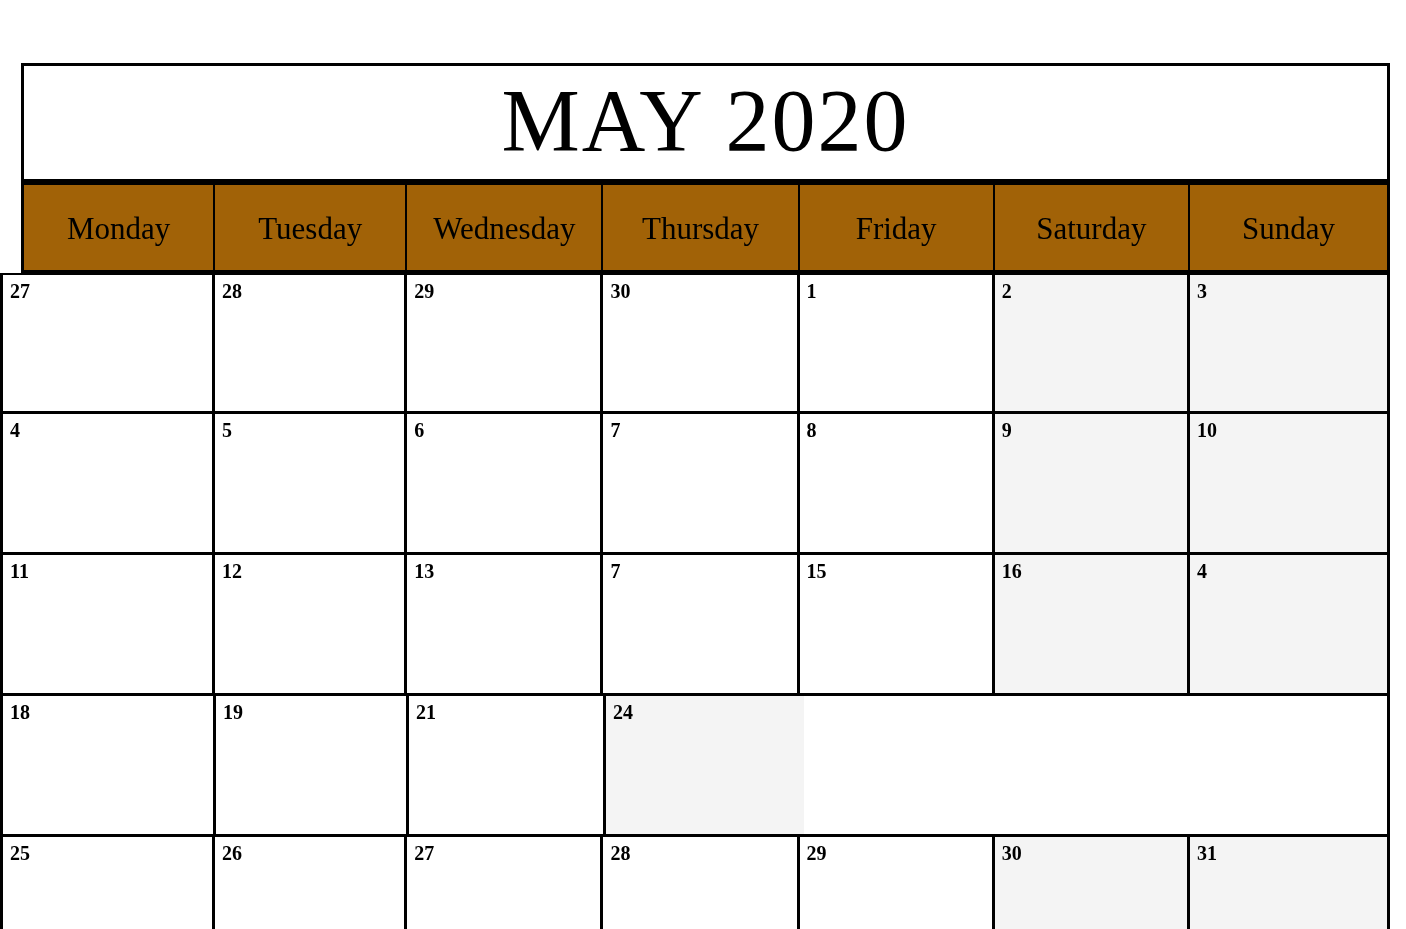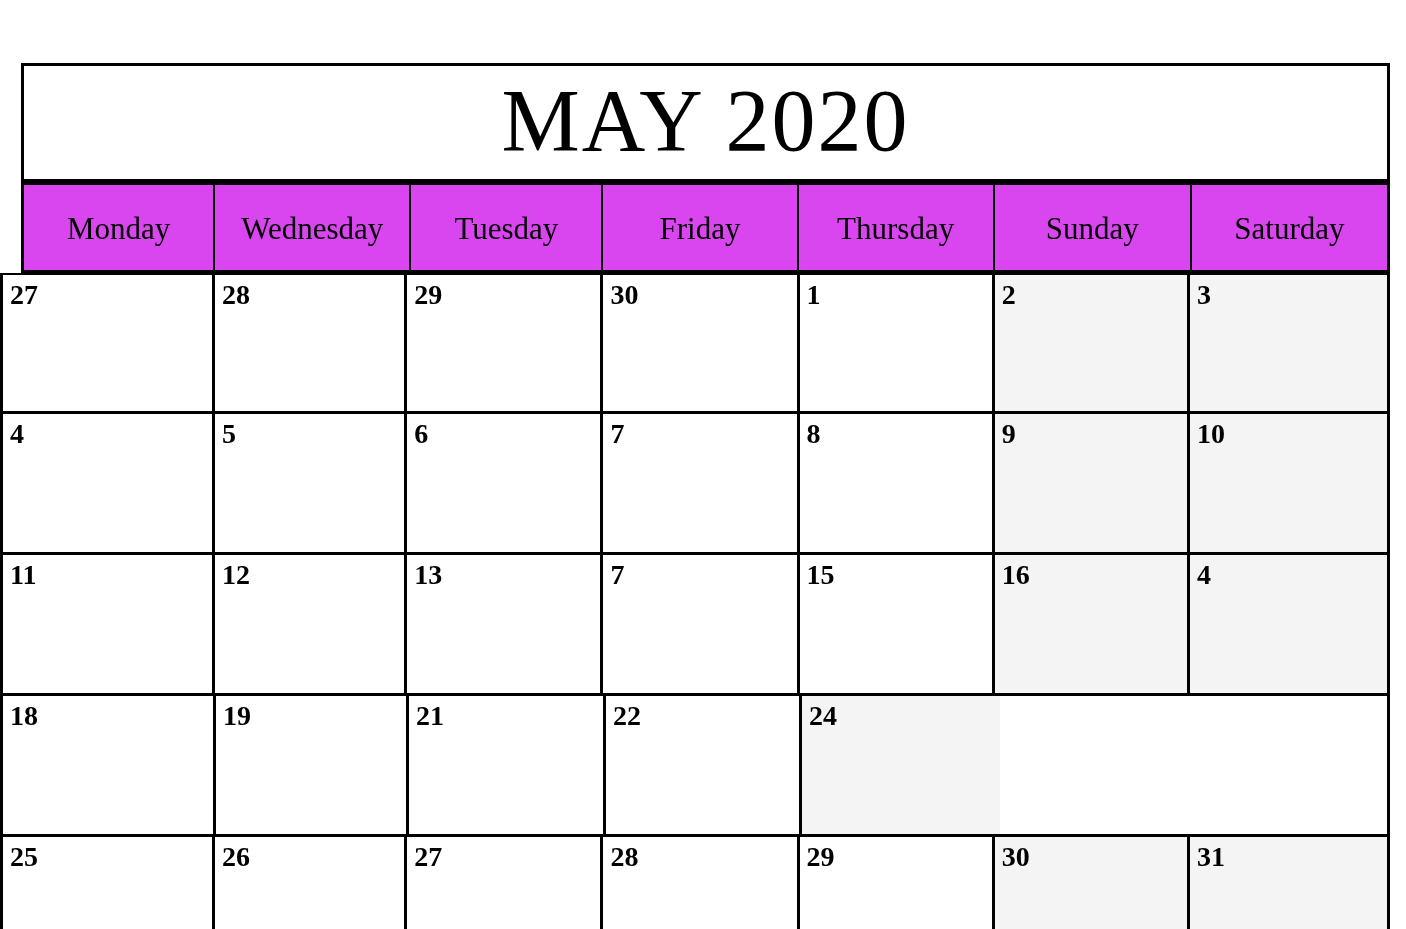--- a/index.html
+++ b/index.html
@@ -66,21 +66,21 @@
     display: flex;
     background: #ffffff;
   }
   .weekday-cell {
     box-sizing: border-box;
     height: 100%;
     display: flex;
     align-items: center;
     justify-content: center;
     border-right: 2px solid #000000;
-    background: #d946ef;
+    background: #a16207;
     overflow: hidden;
   }
   .weekday-cell:last-child { border-right: none; }
   .weekday-label {
     font-family: "Liberation Serif", "DejaVu Serif", serif;
     font-size: 31px;
     line-height: 1;
     font-weight: 400;
     color: #000000;
     white-space: nowrap;
@@ -134,57 +134,57 @@
     overflow: hidden;
   }
   .day-cell:last-child { border-right: none; }
   .day-cell.weekend { background: #f4f4f4; }
 
   .day-number {
     position: absolute;
     left: 7px;
     top: 5px;
     font-family: "Liberation Serif", "DejaVu Serif", serif;
-    font-size: 28px;
+    font-size: 20px;
     line-height: 1.1;
     font-weight: 700;
     color: #000000;
   }
 </style>
 </head>
 <body>
 
 <div id="calendar-page">
 
   <div class="title-box">
     <div class="title-text">MAY 2020</div>
   </div>
 
   <div class="weekday-row" id="weekday-row">
       <div class="weekday-cell col-0">
         <span class="weekday-label">Monday</span>
       </div>
+      <div class="weekday-cell col-1">
+        <span class="weekday-label">Tuesday</span>
+      </div>
       <div class="weekday-cell col-2">
         <span class="weekday-label">Wednesday</span>
       </div>
-      <div class="weekday-cell col-1">
-        <span class="weekday-label">Tuesday</span>
+      <div class="weekday-cell col-3">
+        <span class="weekday-label">Thursday</span>
       </div>
       <div class="weekday-cell col-4">
         <span class="weekday-label">Friday</span>
       </div>
-      <div class="weekday-cell col-3">
-        <span class="weekday-label">Thursday</span>
+      <div class="weekday-cell col-5">
+        <span class="weekday-label">Saturday</span>
       </div>
       <div class="weekday-cell col-6">
         <span class="weekday-label">Sunday</span>
       </div>
-      <div class="weekday-cell col-5">
-        <span class="weekday-label">Saturday</span>
-      </div>
     </div>
 
   <div class="date-grid" id="date-grid">
       <div class="week-row">
         <div class="day-cell col-0">
           <span class="day-number">27</span>
         </div>
         <div class="day-cell col-1">
           <span class="day-number">28</span>
         </div>
@@ -253,23 +253,20 @@
       <div class="week-row">
         <div class="day-cell col-0">
           <span class="day-number">18</span>
         </div>
         <div class="day-cell col-1">
           <span class="day-number">19</span>
         </div>
         <div class="day-cell col-3">
           <span class="day-number">21</span>
         </div>
-        <div class="day-cell col-4">
-          <span class="day-number">22</span>
-        </div>
         <div class="day-cell col-6 weekend">
           <span class="day-number">24</span>
         </div>
       </div>
       <div class="week-row last-week">
         <div class="day-cell col-0">
           <span class="day-number">25</span>
         </div>
         <div class="day-cell col-1">
           <span class="day-number">26</span>

